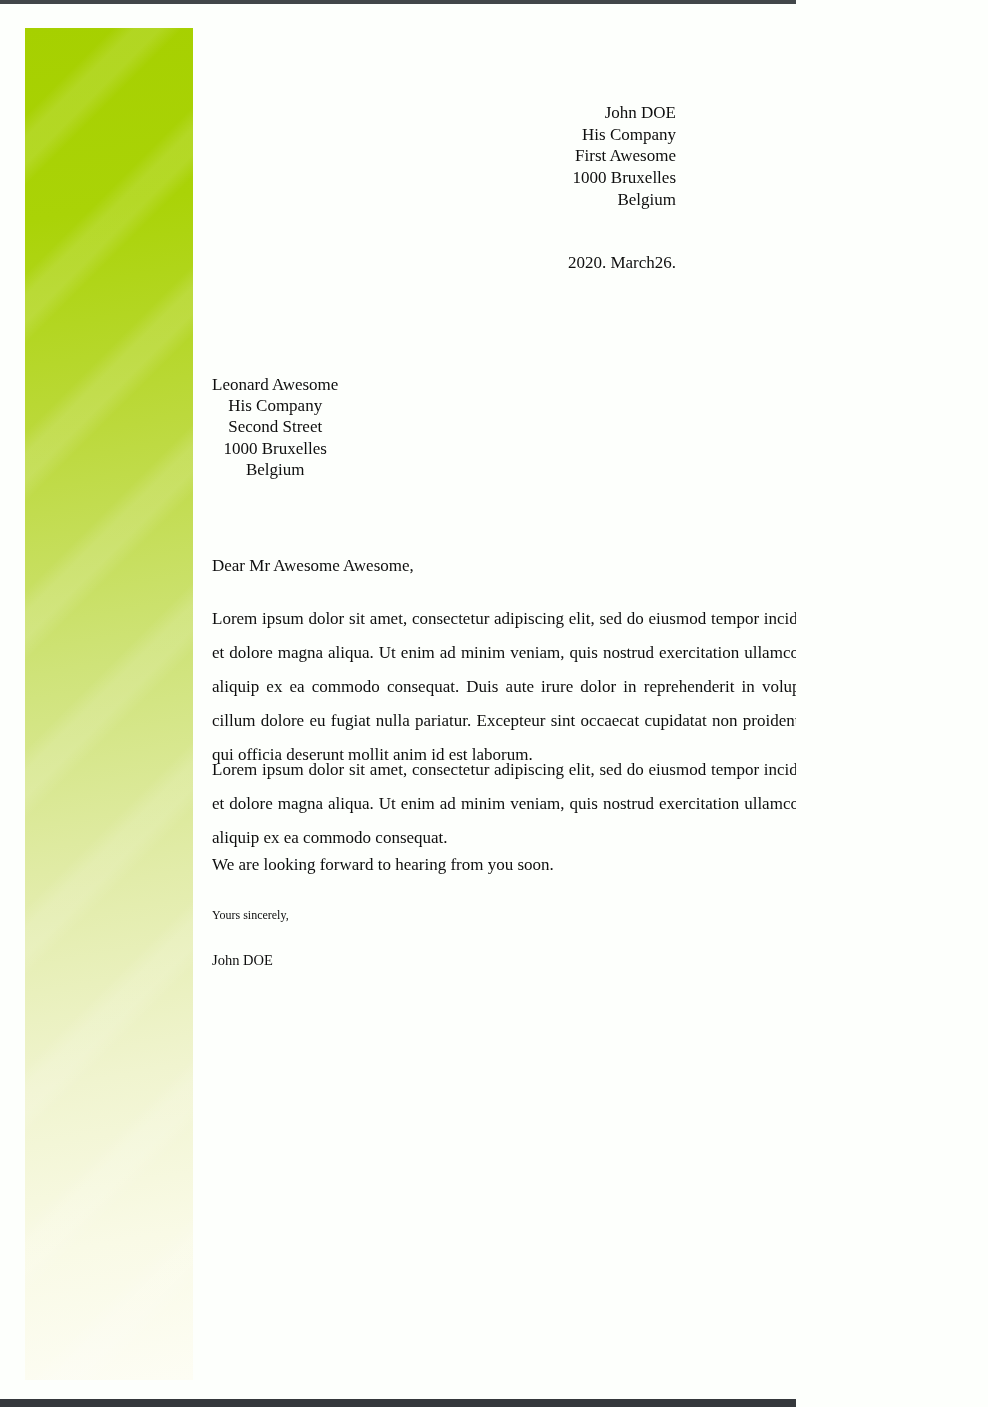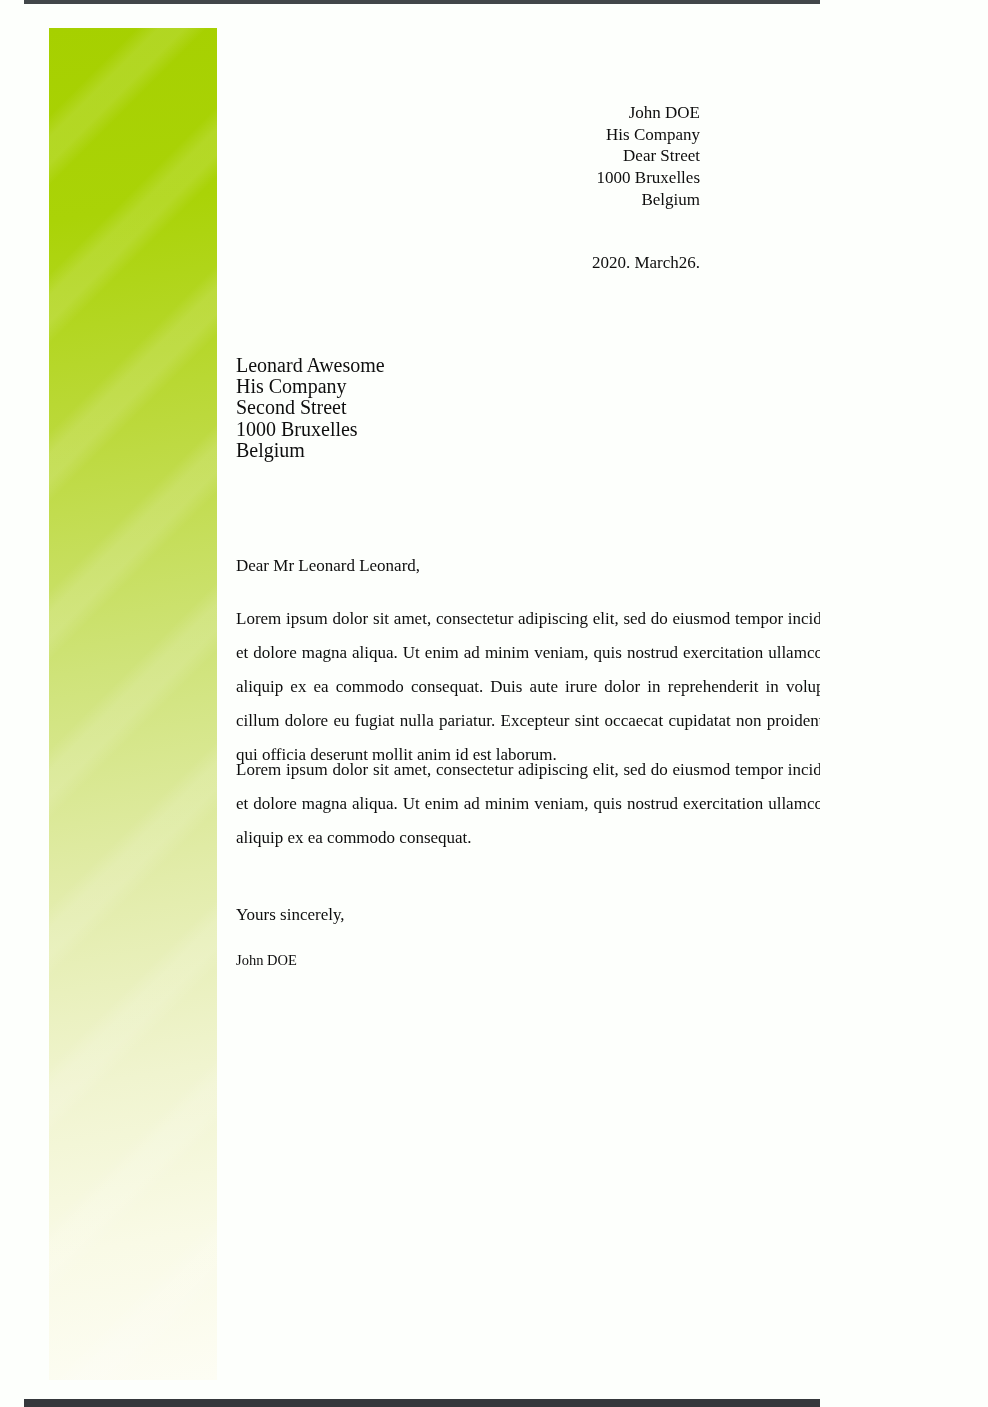--- a/index.html
+++ b/index.html
@@ -7,21 +7,20 @@
     width: 988px; height: 1407px;
     font-family: "Liberation Serif", "DejaVu Serif", serif;
     background: #fdfffc;
   }
   .page {
     position: relative;
     width: 796px; height: 1407px;
     background: #fdfffc;
     overflow: hidden;
     color: #0e0e0e;
-    margin-left: 24px;
   }
   .edge-top {
     position: absolute; top: 0; left: 0;
     width: 100%; height: 4px;
     background: #42474a;
   }
   .edge-bottom {
     position: absolute; bottom: 0; left: 0;
     width: 100%; height: 8px;
     background: #35383c;
@@ -56,23 +55,23 @@
   }
   .date {
     position: absolute;
     top: 252px; right: 120px;
     text-align: center;
     font-size: 17px; line-height: 22px;
     white-space: nowrap;
   }
   .recipient {
     position: absolute;
-    top: 355px; left: 212px;
-    text-align: left;
-    font-size: 20px; line-height: 21.2px;
+    top: 374px; left: 212px;
+    text-align: center;
+    font-size: 17px; line-height: 21.2px;
     white-space: nowrap;
   }
   .salutation {
     position: absolute;
     top: 553px; left: 212px;
     font-size: 17px; line-height: 26px;
   }
   .body-text {
     position: absolute;
     left: 212px; width: 686px;
@@ -82,61 +81,62 @@
   .para-1 { top: 602px; }
   .para-2 { top: 753px; }
   .closing-line {
     position: absolute;
     top: 852px; left: 212px;
     font-size: 17px; line-height: 26px;
   }
   .valediction {
     position: absolute;
     top: 902px; left: 212px;
-    font-size: 17px; line-height: 26px;
+    font-size: 12px; line-height: 26px;
   }
   .signature {
     position: absolute;
     top: 950px; left: 212px;
     font-size: 14.5px; line-height: 20px;
   }
 </style>
 </head>
 <body>
 
 <div class="page">
 
   <div class="edge-top"></div>
 
   <div class="gradient-bar"></div>
 
   <div class="sender">
     <div>John DOE</div>
     <div>His Company</div>
-    <div>Dear Street</div>
+    <div>First Awesome</div>
     <div>1000 Bruxelles</div>
     <div>Belgium</div>
   </div>
 
   <div class="date">2020. March26.</div>
 
   <div class="recipient">
     <div>Leonard Awesome</div>
     <div>His Company</div>
     <div>Second Street</div>
     <div>1000 Bruxelles</div>
     <div>Belgium</div>
   </div>
 
-  <div class="salutation">Dear Mr Leonard Leonard,</div>
+  <div class="salutation">Dear Mr Awesome Awesome,</div>
 
   <div class="body-text para-1">Lorem ipsum dolor sit amet, consectetur adipiscing elit, sed do eiusmod tempor incididunt ut labore et dolore magna aliqua. Ut enim ad minim veniam, quis nostrud exercitation ullamco laboris nisi ut aliquip ex ea commodo consequat. Duis aute irure dolor in reprehenderit in voluptate velit esse cillum dolore eu fugiat nulla pariatur. Excepteur sint occaecat cupidatat non proident, sunt in culpa qui officia deserunt mollit anim id est laborum.</div>
 
   <div class="body-text para-2">Lorem ipsum dolor sit amet, consectetur adipiscing elit, sed do eiusmod tempor incididunt ut labore et dolore magna aliqua. Ut enim ad minim veniam, quis nostrud exercitation ullamco laboris nisi ut aliquip ex ea commodo consequat.</div>
 
+  <div class="closing-line">We are looking forward to hearing from you soon.</div>
 
   <div class="valediction">Yours sincerely,</div>
 
   <div class="signature">John DOE</div>
 
   <div class="edge-bottom"></div>
 
 </div>
 
 </body></html>

